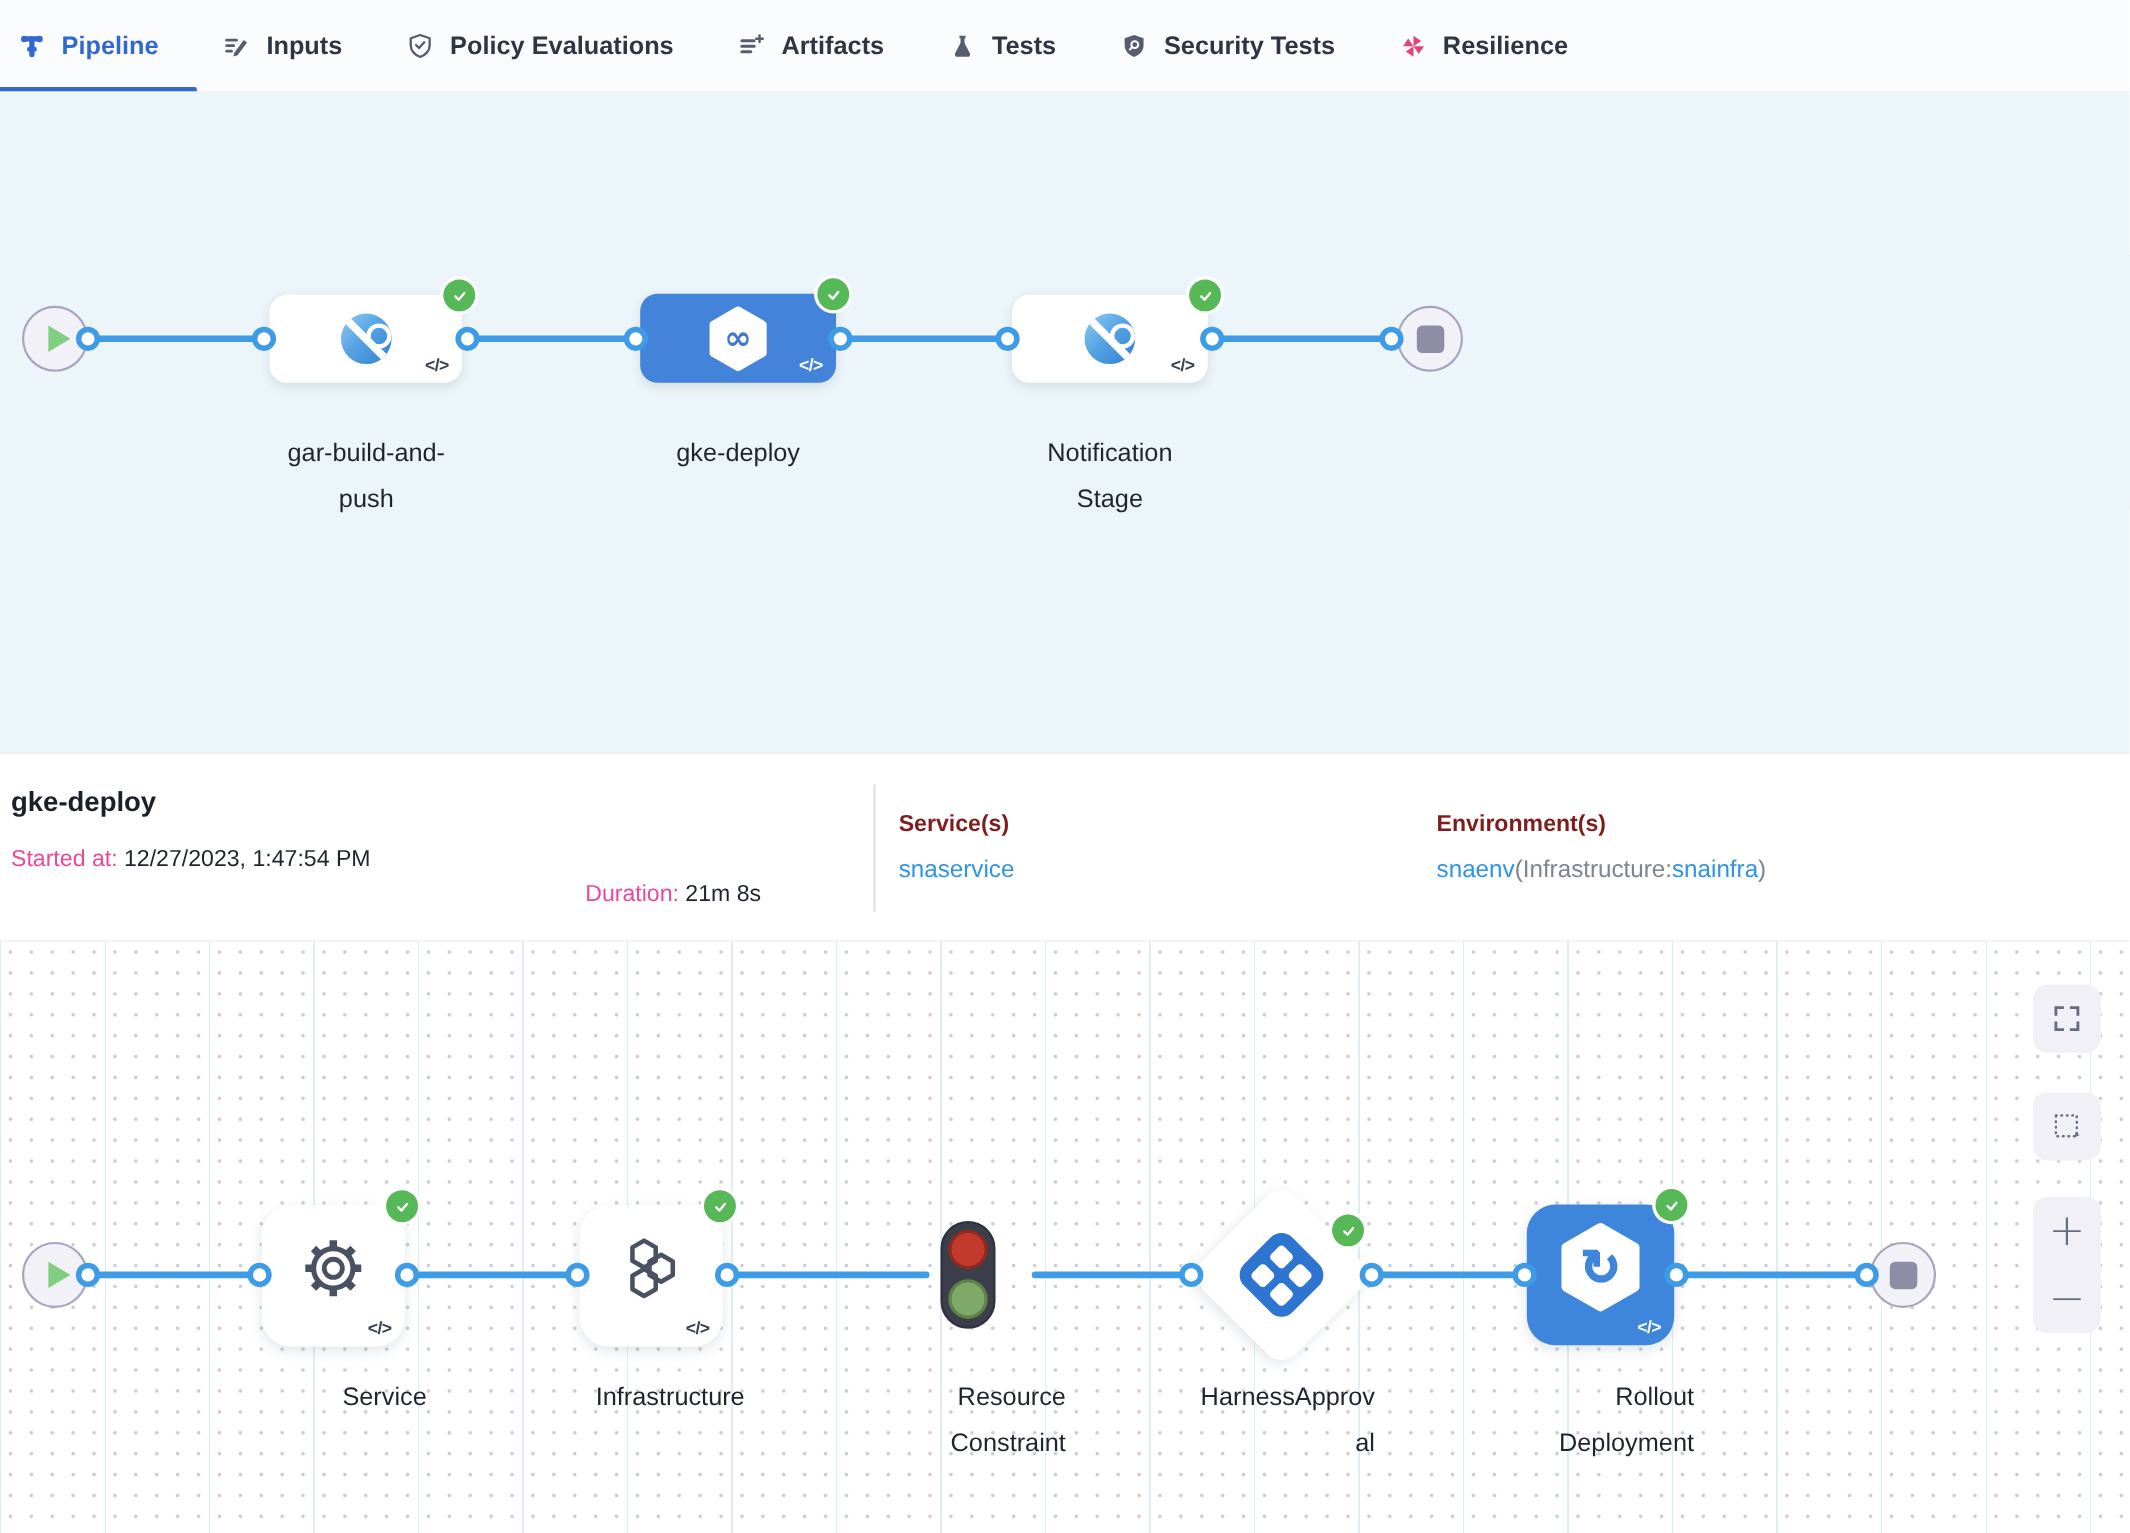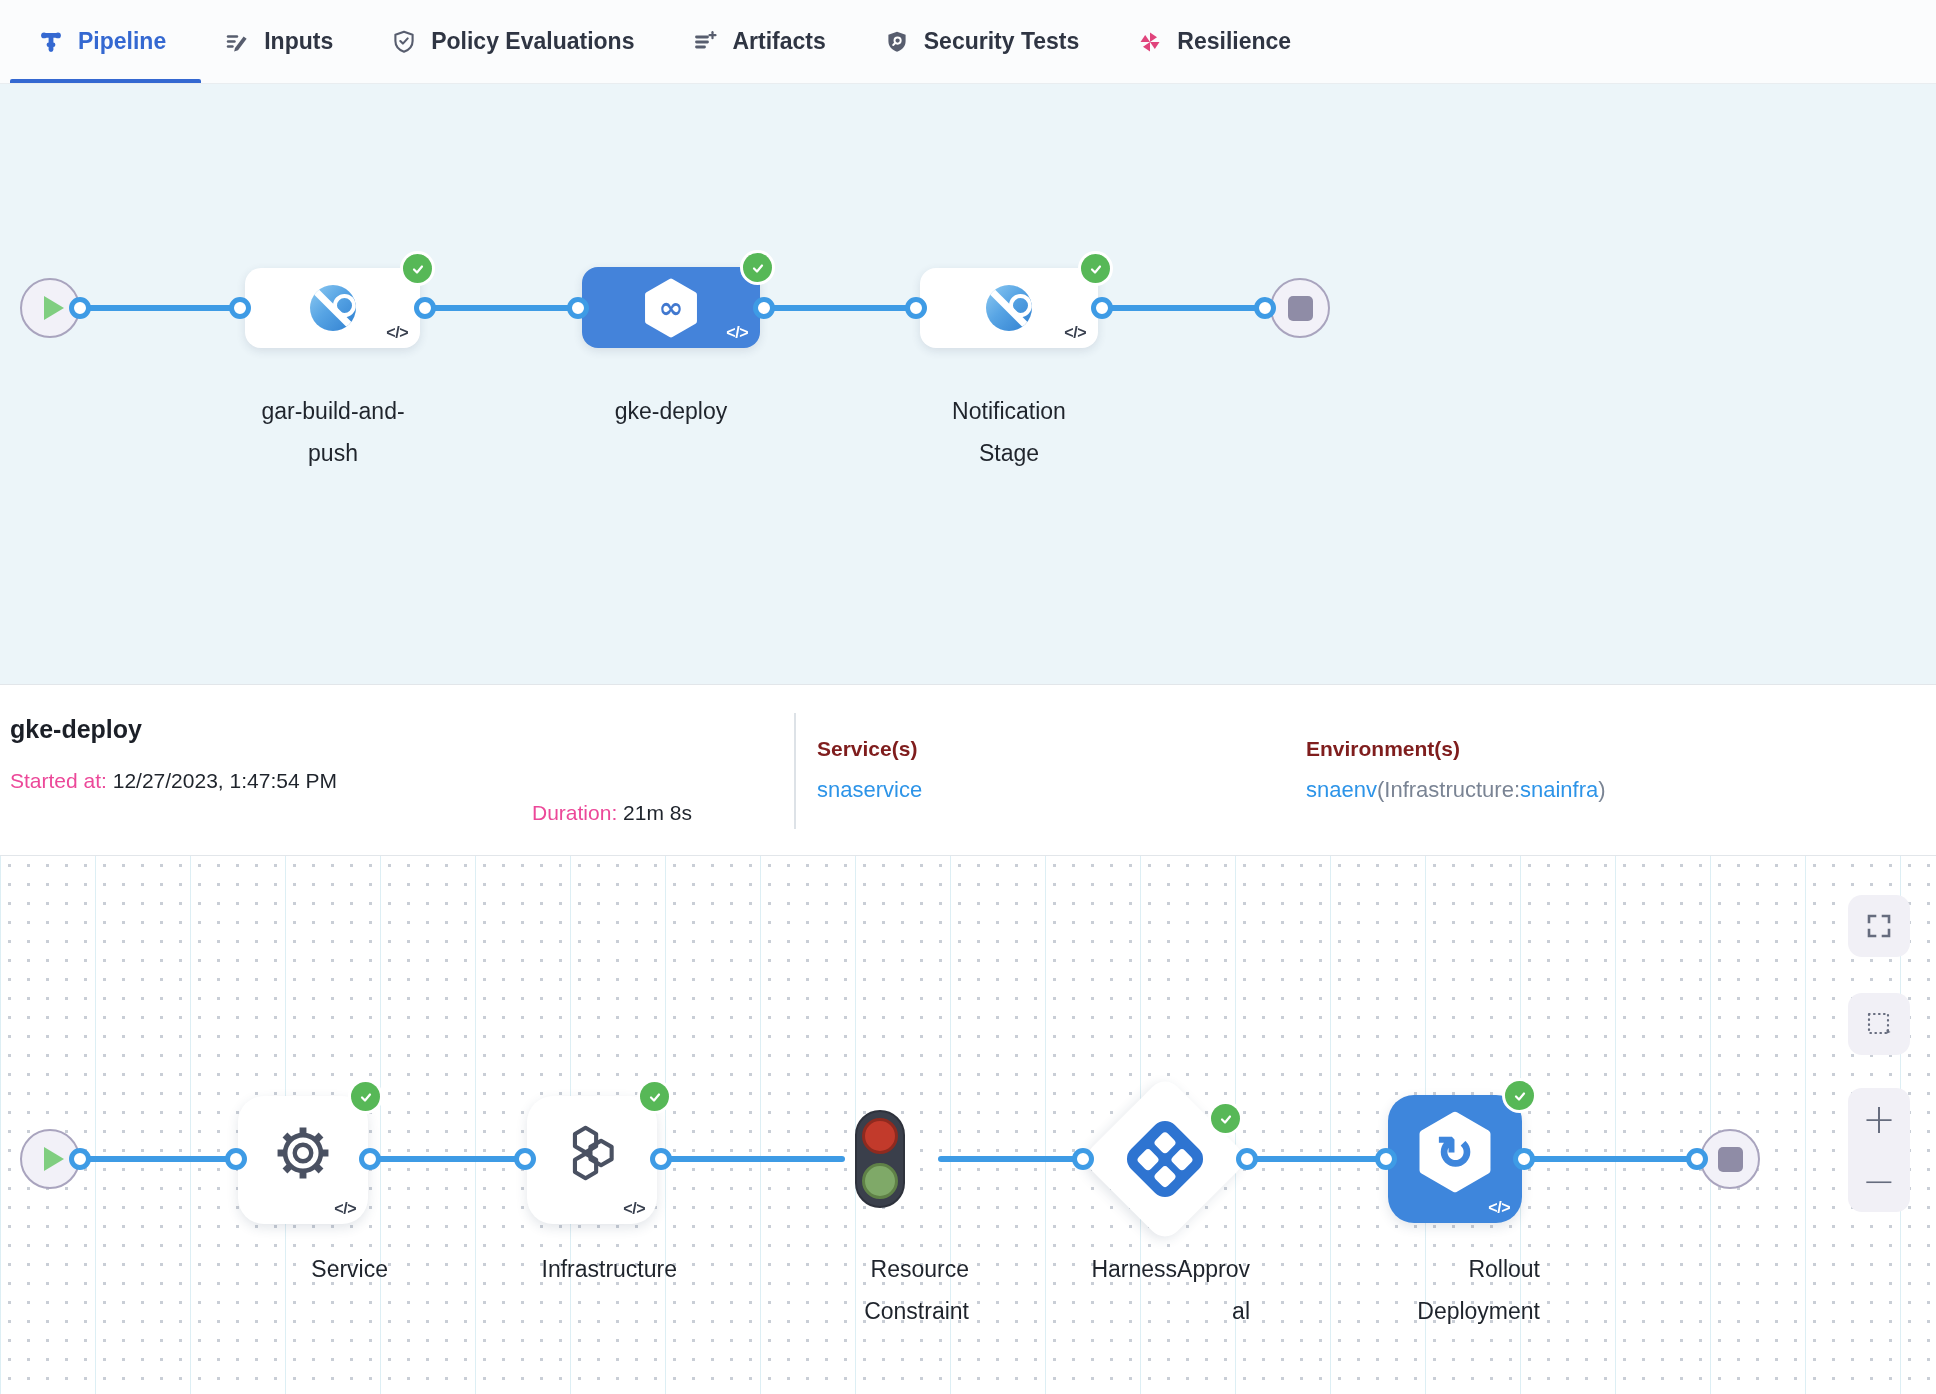--- a/index.html
+++ b/index.html
@@ -1,21 +1,21 @@
 <!DOCTYPE html>
 <html><head>
 <meta charset="utf-8">
 <style>
   html,body{margin:0;padding:0;background:#fff;overflow:hidden;}
   body{width:1936px;height:1394px;font-family:"Liberation Sans",sans-serif;-webkit-font-smoothing:antialiased;}
   .app{position:relative;width:1936px;height:1394px;}
 
   
   .tabbar{position:absolute;top:0;left:0;width:100%;height:84px;background:#FBFCFD;
-    border-bottom:1px solid #E9EDF0;display:flex;align-items:flex-end;padding-left:38px;box-sizing:border-box;}
+    border-bottom:1px solid #E9EDF0;display:flex;align-items:flex-end;padding-left:16px;box-sizing:border-box;}
   .tab{display:flex;align-items:center;gap:14px;padding:0 29px;height:100%;position:relative;
     font-size:23px;font-weight:600;color:#2F3543;cursor:pointer;white-space:nowrap;}
   .tab:first-child{padding-left:0;}
   .tab.active{color:#3468D1;}
   .tab.active::after{content:"";position:absolute;left:-28px;right:-6px;bottom:0;height:4px;
     background:#3468D1;border-radius:2px 2px 0 0;}
   .ticon{flex:0 0 auto;}
 
   
   .stage-canvas{position:absolute;top:84px;left:0;width:100%;height:600px;background:#ECF5F9;}
@@ -142,20 +142,26 @@
       <svg class="ticon" width="26" height="26" viewBox="0 0 26 26" fill="none" stroke="#575D6E" stroke-linecap="round">
         <path d="M4.5 8 h11" stroke-width="2.8"></path>
           <path d="M4.5 13 h11" stroke-width="2.8"></path>
           <path d="M4.5 18 h8" stroke-width="2.8"></path>
         <path d="M20.5 3.2 v6" stroke-width="2.2"></path>
           <path d="M17.5 6.2 h6" stroke-width="2.2"></path>
       </svg>
       <span>Artifacts</span>
     </div>
 
+    <div class="tab">
+      <svg class="ticon" width="26" height="26" viewBox="0 0 26 26" fill="#575D6E">
+        <path d="M10.2 3.5 h5.6 v2.2 h-1 v4.4 l4.9 9.3 a2.3 2.3 0 0 1 -2 3.3 H8.3 a2.3 2.3 0 0 1 -2 -3.3 l4.9 -9.3 V5.7 h-1 z"></path>
+      </svg>
+      <span>Tests</span>
+    </div>
 
     <div class="tab">
       <svg class="ticon" width="26" height="26" viewBox="0 0 26 26">
         <path d="M13 2.8 L21.6 5.8 V12 c0 5.4-3.5 8.9-8.6 10.8 C7.9 20.9 4.4 17.4 4.4 12 V5.8 Z" fill="#575D6E"></path>
         <circle cx="13.6" cy="11.6" r="3.1" fill="none" stroke="#fff" stroke-width="1.9"></circle>
         <path d="M11.2 14 l-2 2" stroke="#fff" stroke-width="1.9" stroke-linecap="round"></path>
       </svg>
       <span>Security Tests</span>
     </div>
 

